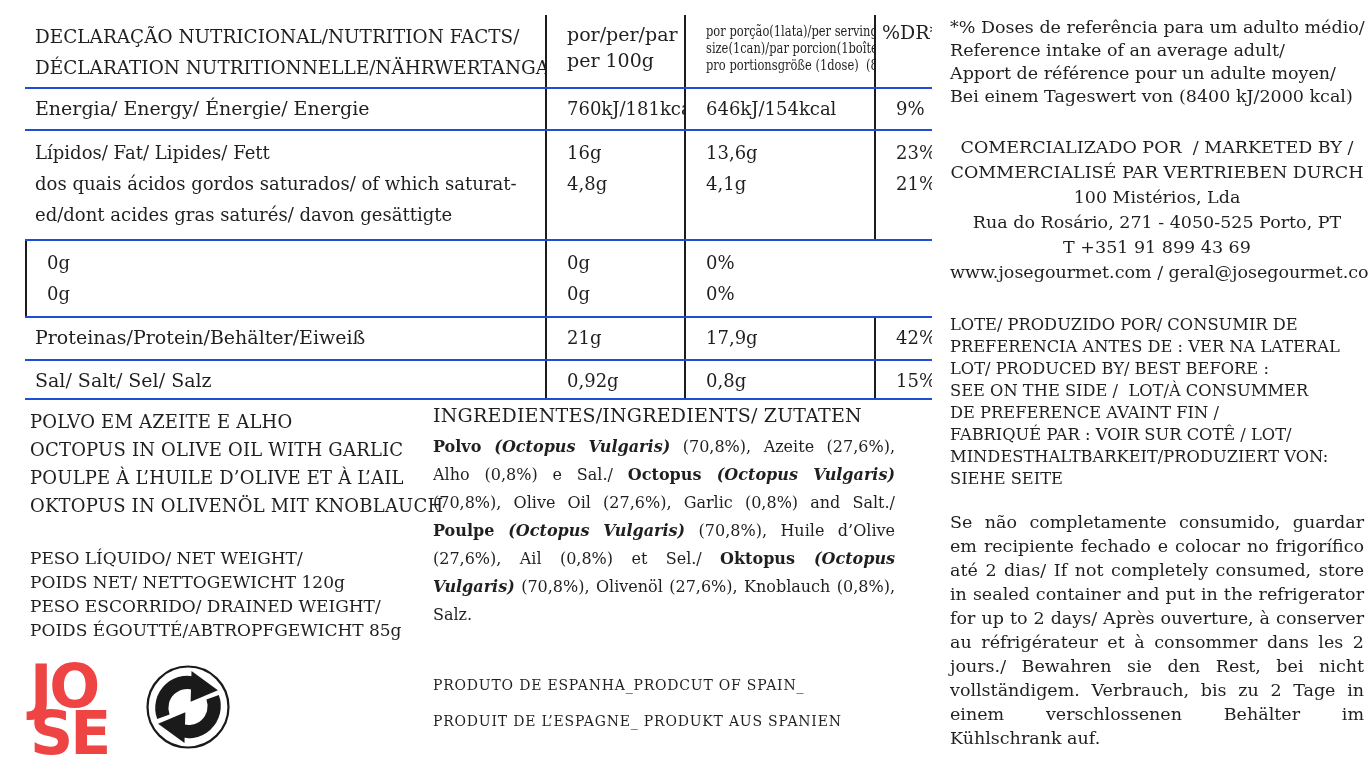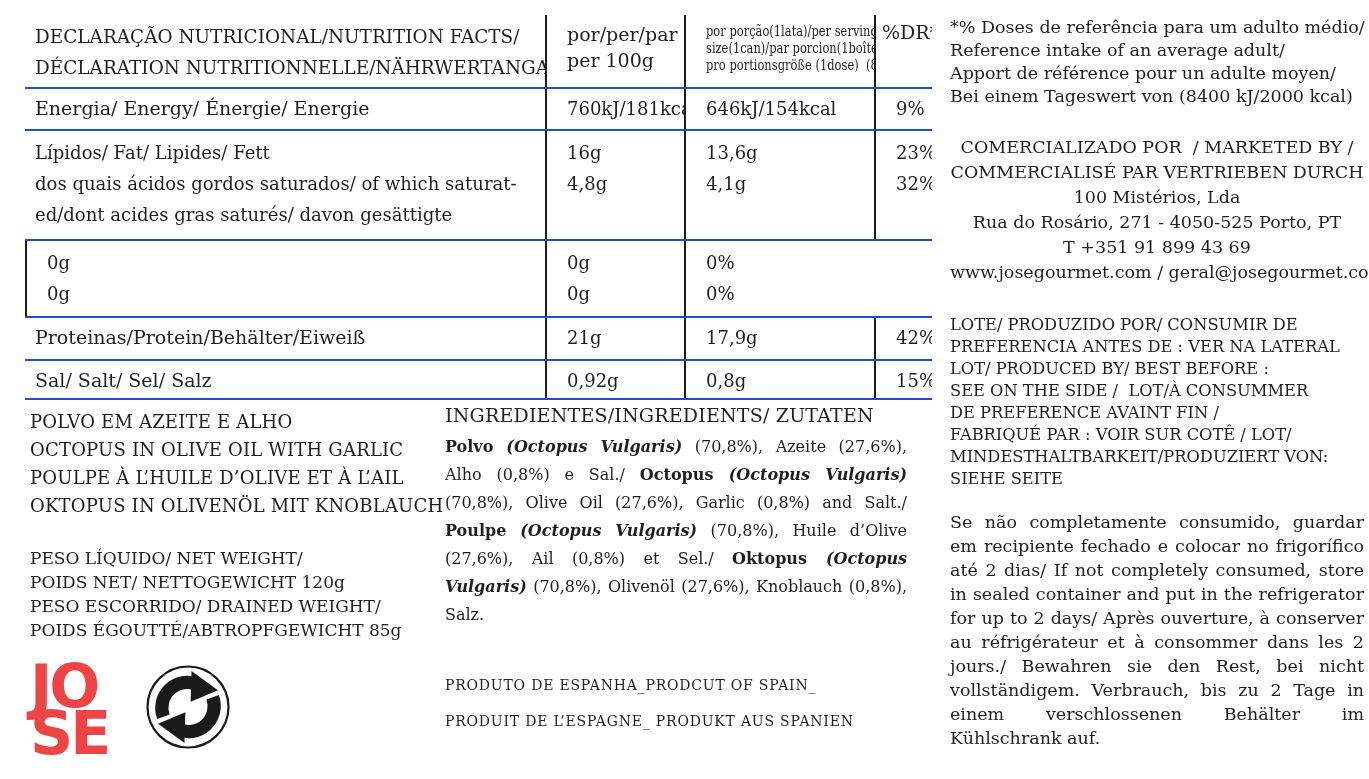--- a/index.html
+++ b/index.html
@@ -50,21 +50,21 @@
 
   .logos { position: absolute; left: 30px; top: 655px; display: flex; align-items: flex-start; }
   .jose {
     font-family: "DejaVu Sans", "Liberation Sans", sans-serif;
     font-weight: bold; font-size: 60px; line-height: 47px;
     letter-spacing: -3px; color: #ef4444; padding-top: 8px;
   }
   .greendot { margin-left: 36px; width: 88px; height: 88px; margin-top: 8px; }
 
   
-  .mid { position: absolute; left: 445px; top: 404px; width: 462px; }
+  .mid { position: absolute; left: 433px; top: 404px; width: 462px; }
   .ing-title { font-size: 19px; letter-spacing: 0.2px; }
   .ing { margin-top: 7px; font-size: 16px; line-height: 28px; }
   .seg-b { font-weight: bold; }
   .seg-bi { font-weight: bold; font-style: italic; }
   .origin { margin-top: 38px; font-size: 14px; line-height: 36px; letter-spacing: 0.8px; }
 
   
   .rightcol { position: absolute; left: 950px; top: 16px; width: 414px; }
   .ref .lines { font-size: 17.5px; line-height: 23px; }
   .marketed { margin-top: 27px; }
@@ -123,21 +123,21 @@
       <div class="c c2 val">
         <div class="lines">16g
 4,8g</div>
       </div>
       <div class="c c3 val">
         <div class="lines">13,6g
 4,1g</div>
       </div>
       <div class="c c4 val">
         <div class="lines">23%
-32%</div>
+21%</div>
       </div>
     </div>
 
     <div class="trow r-carbs">
       <div class="c c2 val">
         <div class="lines">0g
 0g</div>
       </div>
       <div class="c c3 val">
         <div class="lines">0g

